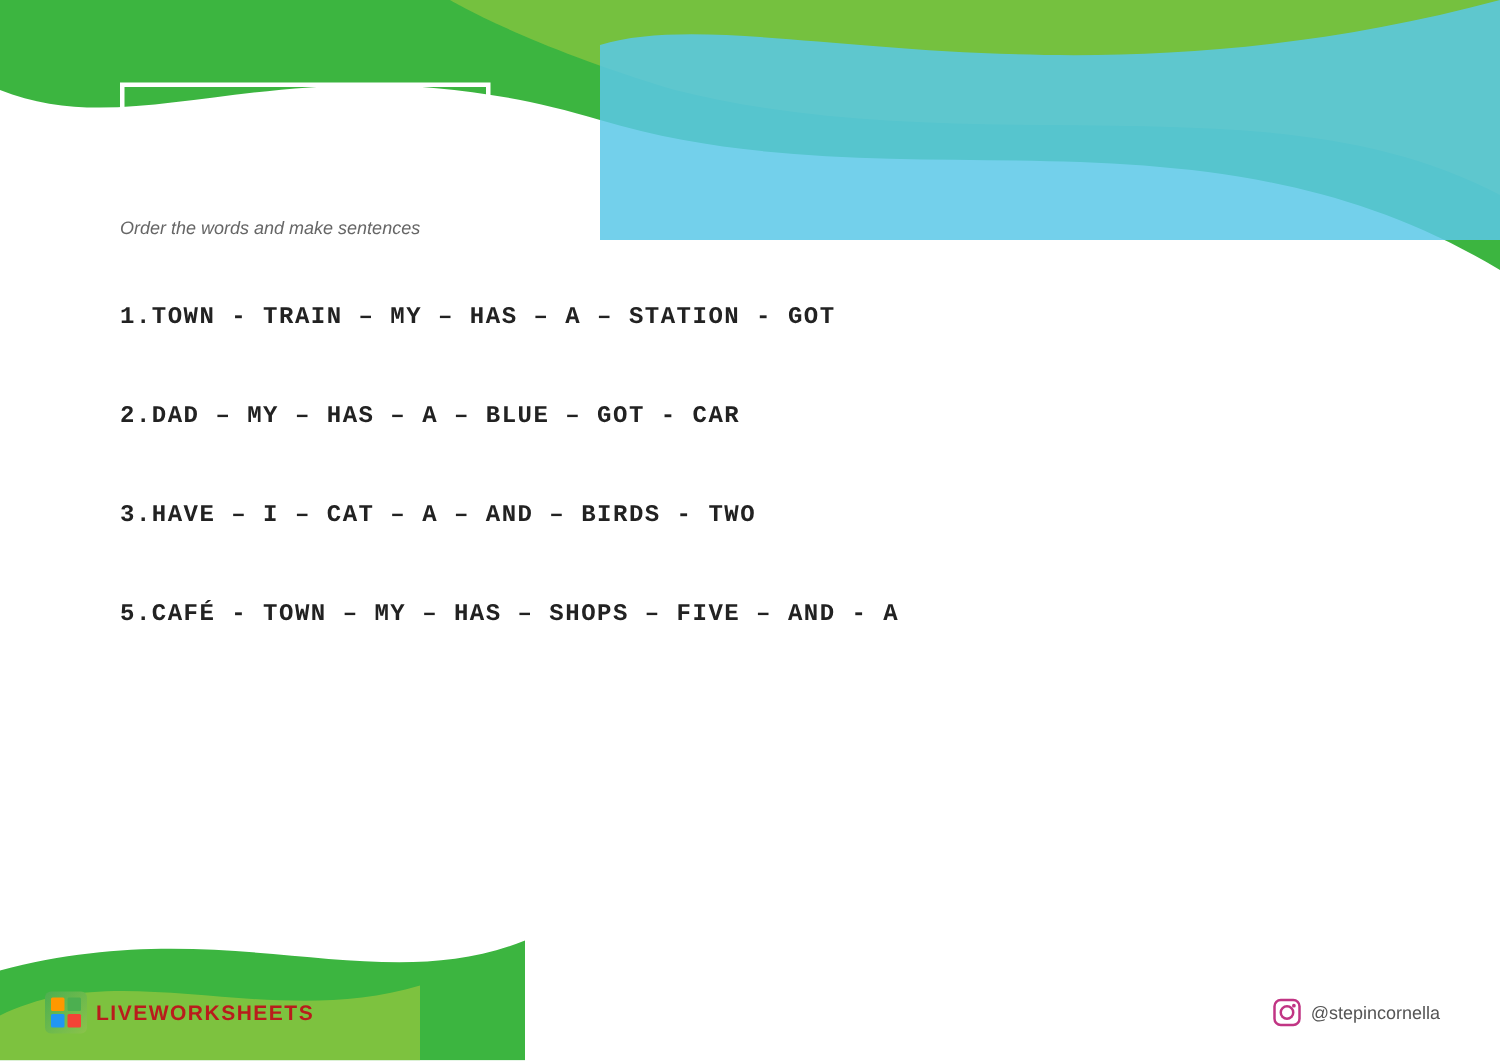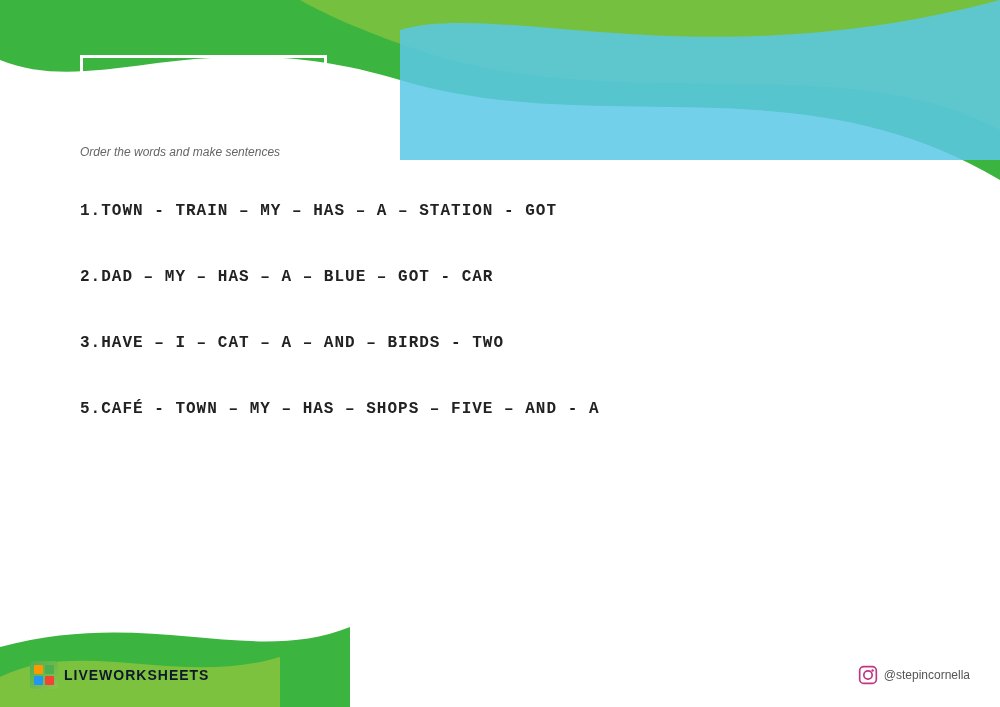--- a/index.html
+++ b/index.html
@@ -119,28 +119,28 @@
       background: linear-gradient(135deg, #4caf50, #8bc34a);
       border-radius: 4px;
       display: flex;
       align-items: center;
       justify-content: center;
     }
 
     .logo-text {
       font-size: 14px;
       font-weight: bold;
-      color: #0f172a;
+      color: #b91c1c;
       letter-spacing: 1px;
     }
 
     .social-handle {
       position: absolute;
       bottom: 22px;
-      right: 30px;
+      right: 40px;
       display: flex;
       align-items: center;
       gap: 6px;
       z-index: 10;
     }
 
     .instagram-icon {
       width: 20px;
       height: 20px;
       color: #c13584;

